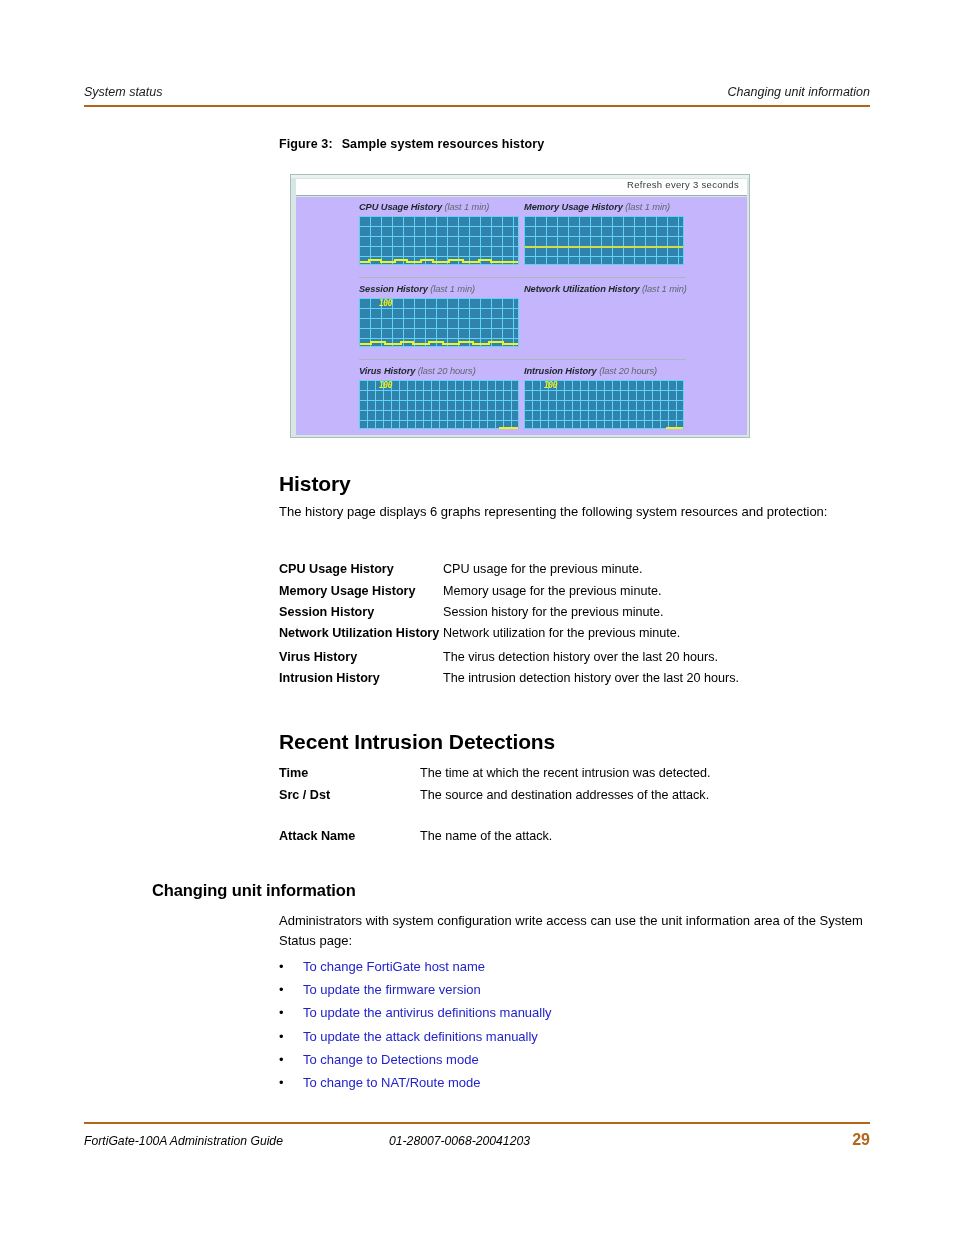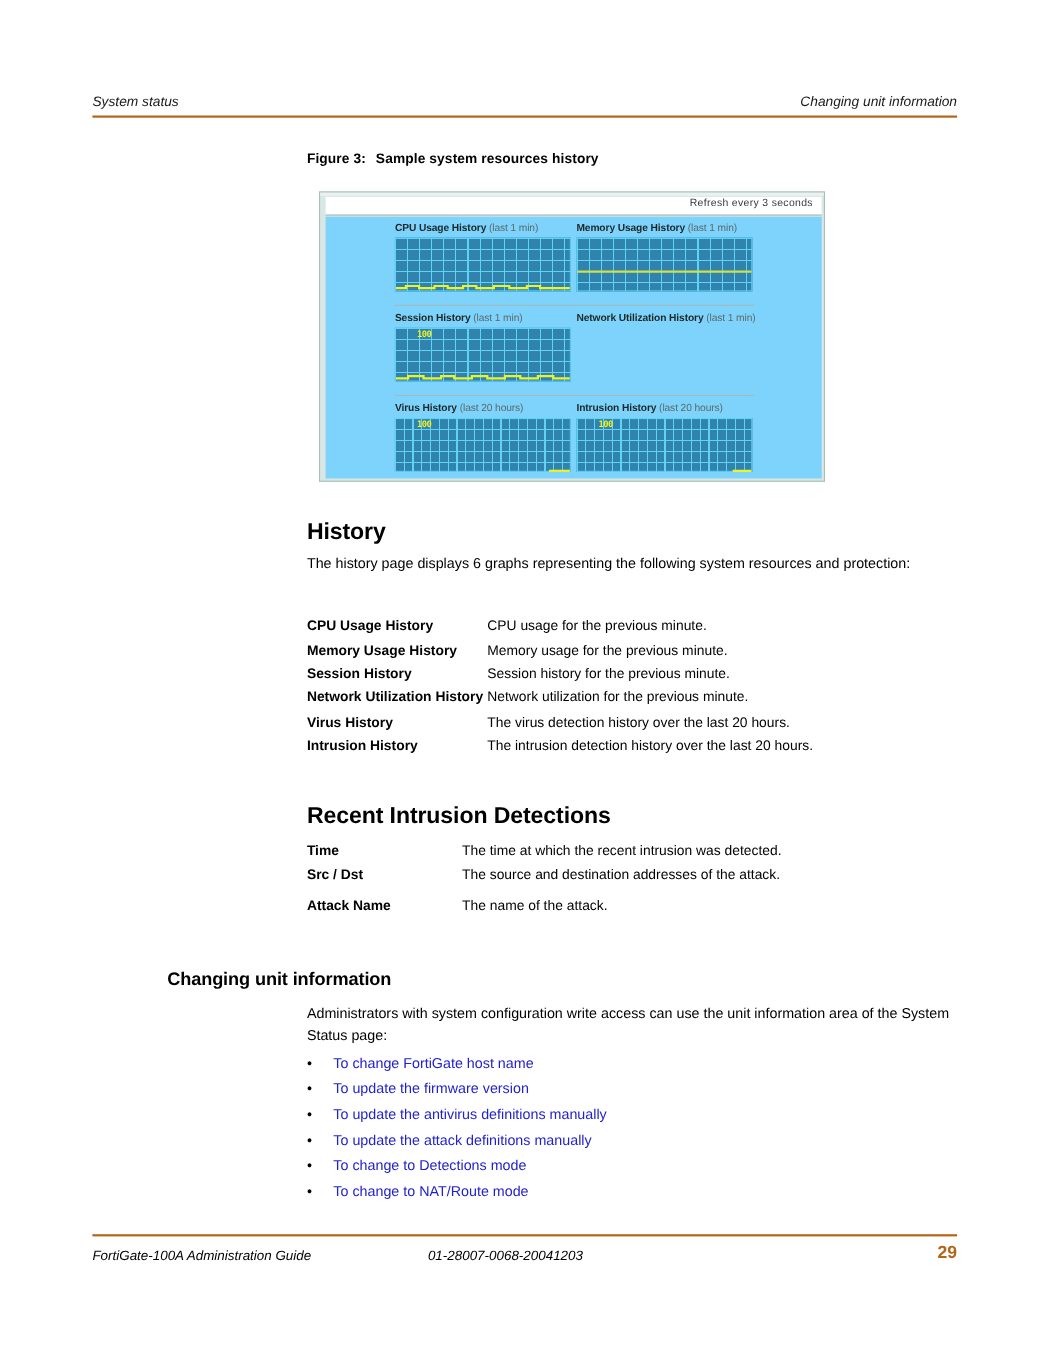--- a/index.html
+++ b/index.html
@@ -82,21 +82,22 @@
     font-size: 9.5px;
     color: #333b3a;
     letter-spacing: 0.3px;
   }
   .shot-body {
     position: absolute;
     left: 5px;
     top: 22px;
     right: 2px;
     bottom: 2px;
-    background: #7dd3fc;
+    background: #c4b5fd;
+    font-style: italic;
   }
 
   .graph-row {
     position: absolute;
     left: 0;
     width: 100%;
     height: 74px;
   }
   .graph-row.row1 { top: 4px; }
   .graph-row.row2 { top: 86px; }
@@ -442,21 +443,21 @@
 
 <div class="deflist dl-b" style="top:763px">
   <div class="defrow">
     <div class="defterm">Time</div>
     <div class="defdesc">The time at which the recent intrusion was detected.</div>
   </div>
   <div class="defrow">
     <div class="defterm">Src / Dst</div>
     <div class="defdesc">The source and destination addresses of the attack.</div>
   </div>
-  <div class="defrow" style="margin-top:7px">
+  <div class="defrow" style="margin-top:20px">
     <div class="defterm">Attack Name</div>
     <div class="defdesc">The name of the attack.</div>
   </div>
 </div>
 
 <div class="h1-head" style="top:881px">Changing unit information</div>
 <div class="para" style="top:911px">Administrators with system configuration write access can use the unit information area of the System Status page:</div>
 
 <div class="bullets" style="top:955px">
   <div class="bullet-row">

